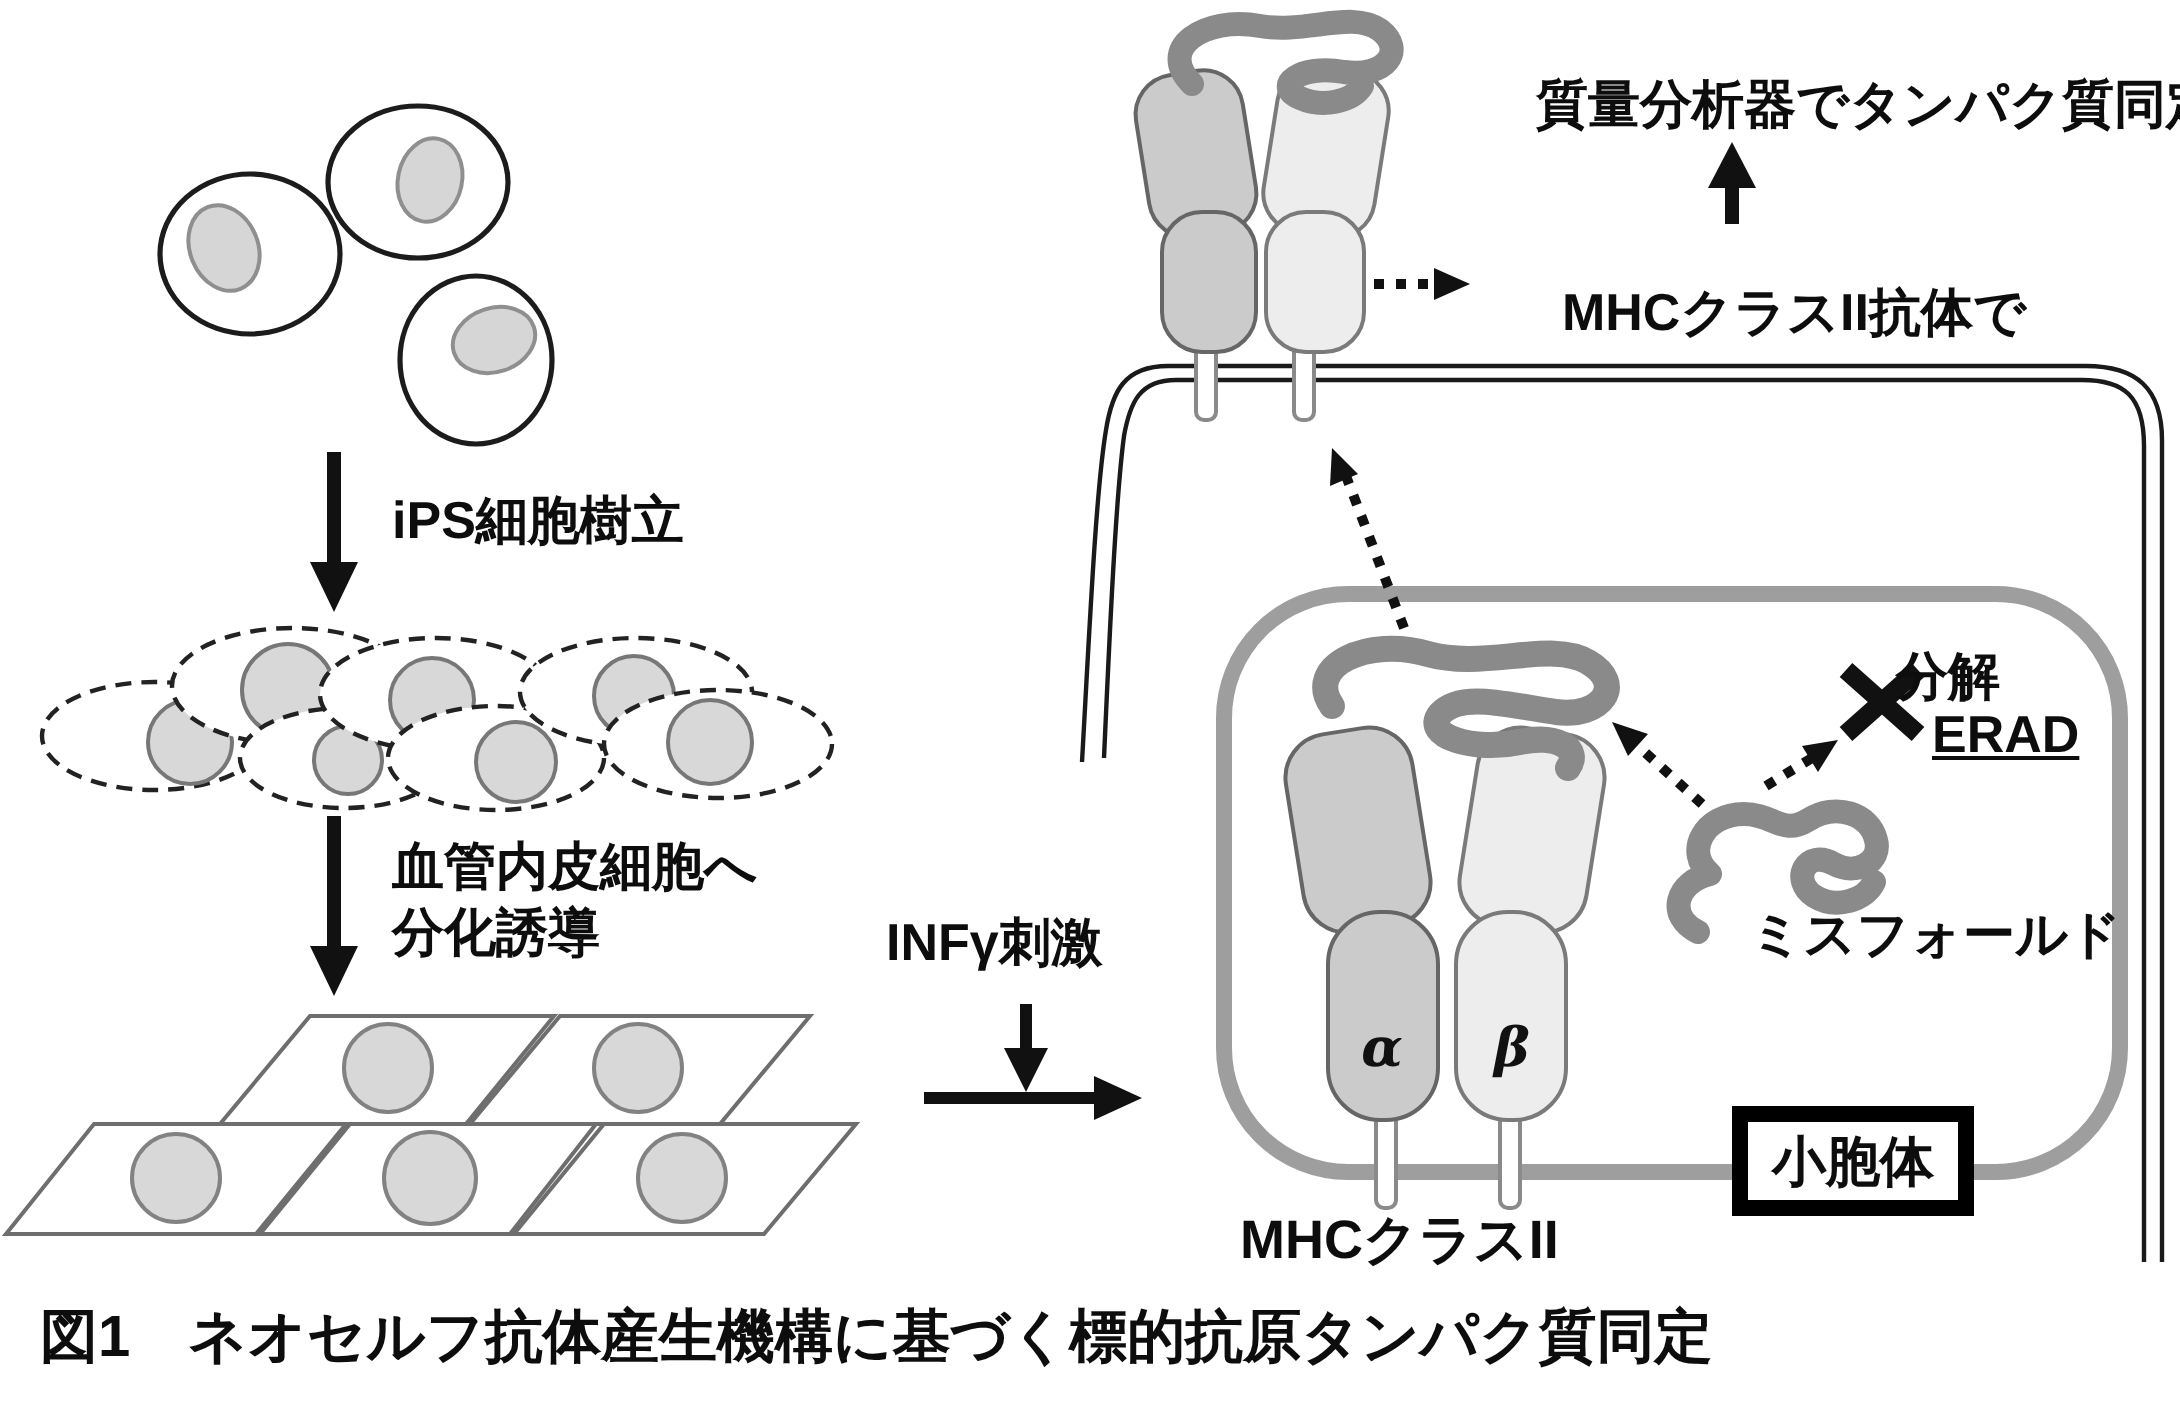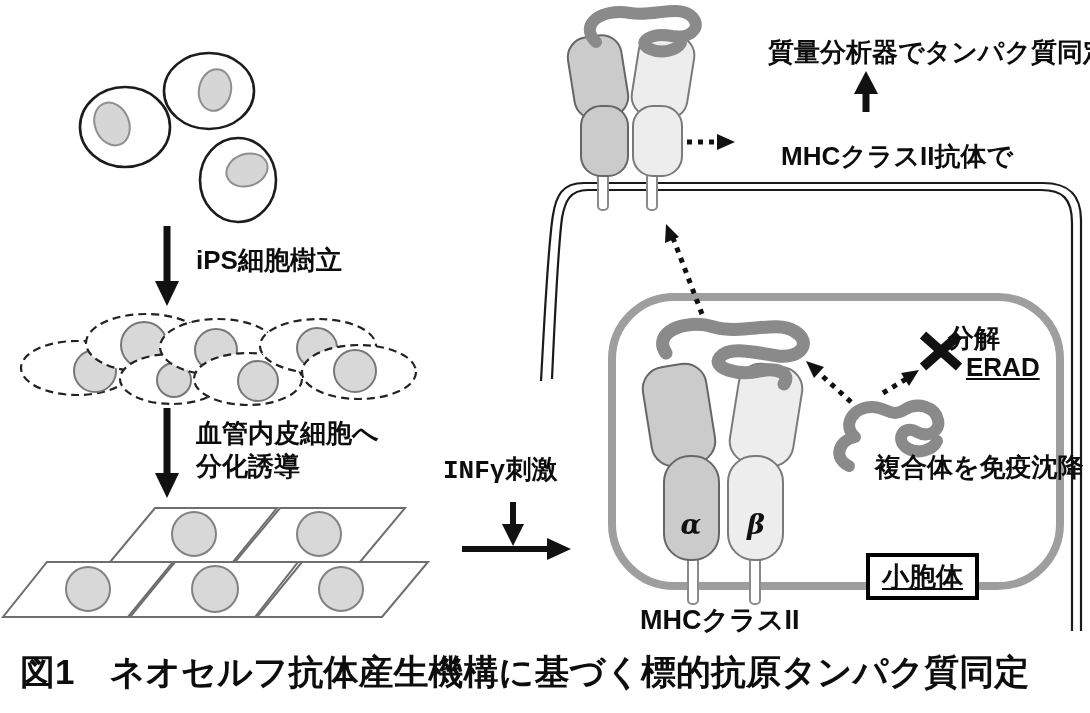--- a/index.html
+++ b/index.html
@@ -1,26 +1,26 @@
 <!DOCTYPE html>
 <html><head>
 <meta charset="utf-8">
 <style>
   html,body{margin:0;padding:0;background:#fff;}
   #stage{position:relative;width:1090px;height:713px;background:#fff;overflow:hidden;
          font-family:"Liberation Sans","DejaVu Sans",sans-serif;}
   #diagram-svg{position:absolute;left:0;top:0;}
   .lbl{position:absolute;font-weight:bold;font-size:26px;color:#0d0d0d;white-space:nowrap;
        line-height:33px;}
-  .caption{position:absolute;left:20px;top:649px;font-weight:bold;font-size:35px;color:#0d0d0d;white-space:nowrap;}
+  .caption{position:absolute;left:20px;top:649px;font-weight:bold;font-size:29px;color:#0d0d0d;white-space:nowrap;}
   .greek{position:absolute;width:30px;text-align:center;font-family:"DejaVu Serif","Liberation Serif",serif;
          font-style:italic;font-weight:bold;font-size:27px;color:#111;}
-  .erbox{position:absolute;left:866px;top:553px;width:105px;height:39px;border:4px solid #000000;
+  .erbox{position:absolute;left:866px;top:553px;width:105px;height:39px;border:8px solid #000000;
          background:#fff;display:flex;align-items:center;justify-content:center;
-         font-weight:bold;font-size:27px;color:#0d0d0d;text-decoration:underline;}
+         font-weight:bold;font-size:27px;color:#0d0d0d;}
 </style>
 </head>
 <body>
 
 <div id="stage">
 
 <svg id="diagram-svg" width="1090" height="713" viewBox="0 0 1090 713">
 
   <g fill="#ffffff" stroke="#1c1c1c" stroke-width="2.6">
     <ellipse cx="125" cy="127" rx="45" ry="40"></ellipse>
@@ -158,40 +158,40 @@
 <div class="lbl" style="left:288px;top:68px;line-height:35px;">
 </div>
 
 <div class="lbl" style="left:196px;top:417px;">
   <div>血管内皮細胞へ</div>
   <div>分化誘導</div>
 </div>
 
 <div class="lbl" style="left:196px;top:244px;">iPS細胞樹立</div>
 
-<div class="lbl" style="left:443px;top:455px;font-family:Liberation Mono, monospace;">INFγ刺激</div>
+<div class="lbl" style="left:443px;top:455px;">INFγ刺激</div>
 
 <div class="lbl" style="left:768px;top:36px;">質量分析器でタンパク質同定</div>
 
 <div class="lbl" style="left:781px;top:103px;margin-top:37px;">
   <div>MHCクラスII抗体で</div>
 </div>
 
 
 <div class="lbl" style="left:948px;top:322px;">分解</div>
 <div class="lbl" style="left:966px;top:351px;text-decoration:underline;">ERAD</div>
 
 <div class="lbl" style="left:875px;top:451px;line-height:32px;">
-  <div>複合体を免疫沈降</div>
+  <div>ミスフォールド</div>
 </div>
 
 <div class="erbox">
   <span>小胞体</span>
 </div>
 
-<div class="lbl" style="left:640px;top:604px;font-size:27px;text-align:center;">MHCクラスII</div>
+<div class="lbl" style="left:620px;top:604px;font-size:27px;text-align:center;">MHCクラスII</div>
 
 <div class="greek" style="left:676px;top:509px;">α</div>
 <div class="greek" style="left:741px;top:509px;">β</div>
 
 <div class="caption">図1　ネオセルフ抗体産生機構に基づく標的抗原タンパク質同定</div>
 
 </div>
 
 </body></html>

